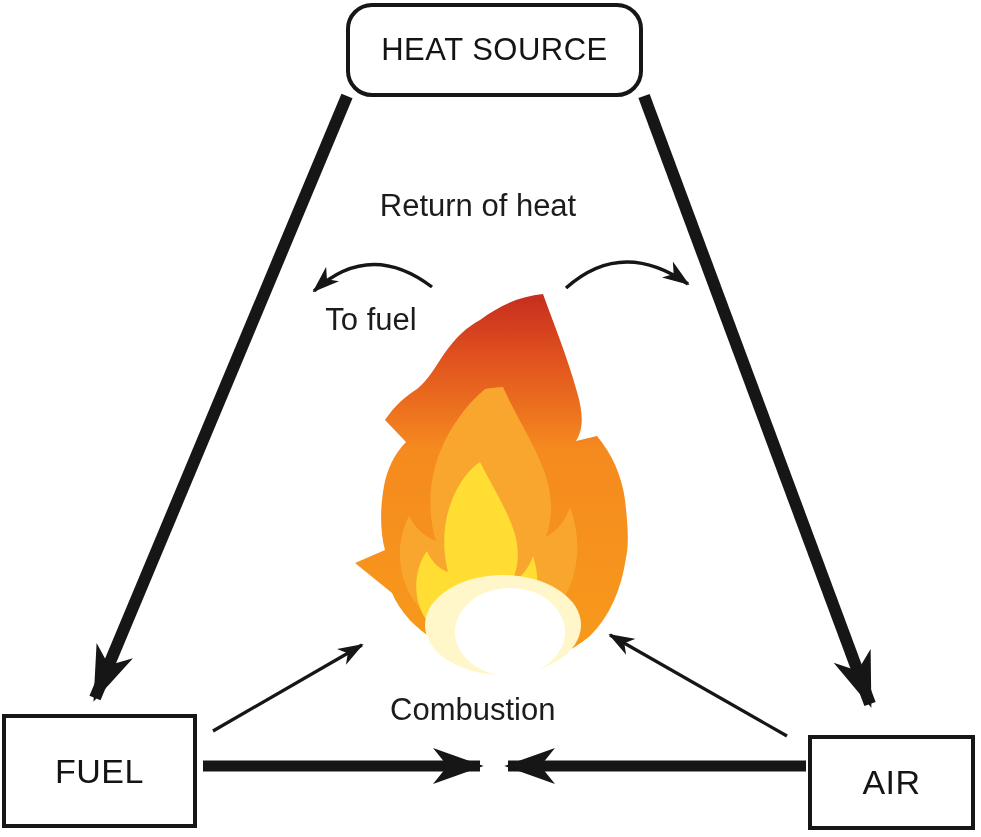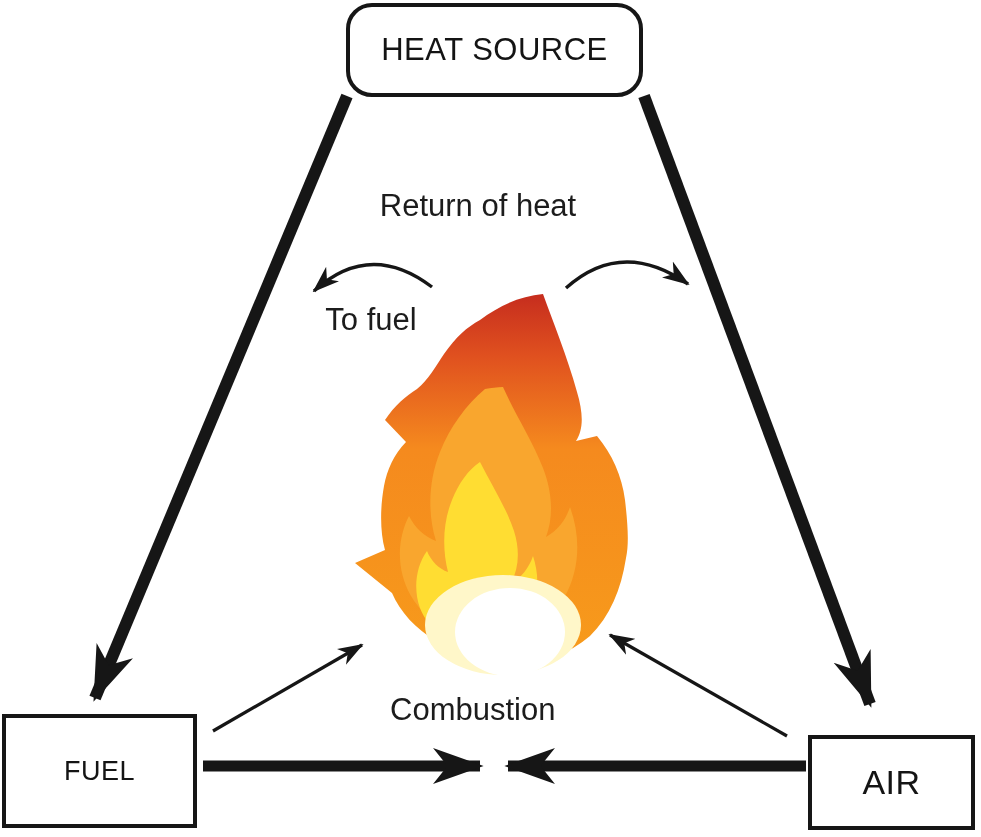--- a/index.html
+++ b/index.html
@@ -7,21 +7,21 @@
     position:relative;width:981px;height:837px;background:#ffffff;
     font-family:"Liberation Sans", sans-serif;overflow:hidden;color:#161616;
   }
   .layer{position:absolute;left:0;top:0;}
   .box{
     position:absolute;background:#ffffff;border:4px solid #161616;
     display:flex;align-items:center;justify-content:center;
     box-sizing:border-box;color:#141414;letter-spacing:0.5px;
   }
   #heat-box{left:346px;top:3px;width:297px;height:94px;font-size:31px;border-radius:26px;}
-  #fuel-box{left:2px;top:714px;width:195px;height:114px;font-size:27px;}
+  #fuel-box{left:2px;top:714px;width:195px;height:114px;font-size:34px;}
   #air-box{left:808px;top:716px;width:167px;height:95px;font-size:34px;margin-top:19px;}
   .lbl{
     position:absolute;font-size:31px;color:#1c1c1c;text-align:center;
     white-space:nowrap;line-height:1.1;
   }
   #lbl-return{left:378px;top:189px;width:200px;}
   #lbl-tofuel{left:321px;top:303px;width:100px;}
   #lbl-toair{left:575px;top:299px;width:100px;}
   #lbl-combustion{left:390px;top:693px;width:160px;}
   #lbl-mixing{left:426px;top:802px;width:120px;}

